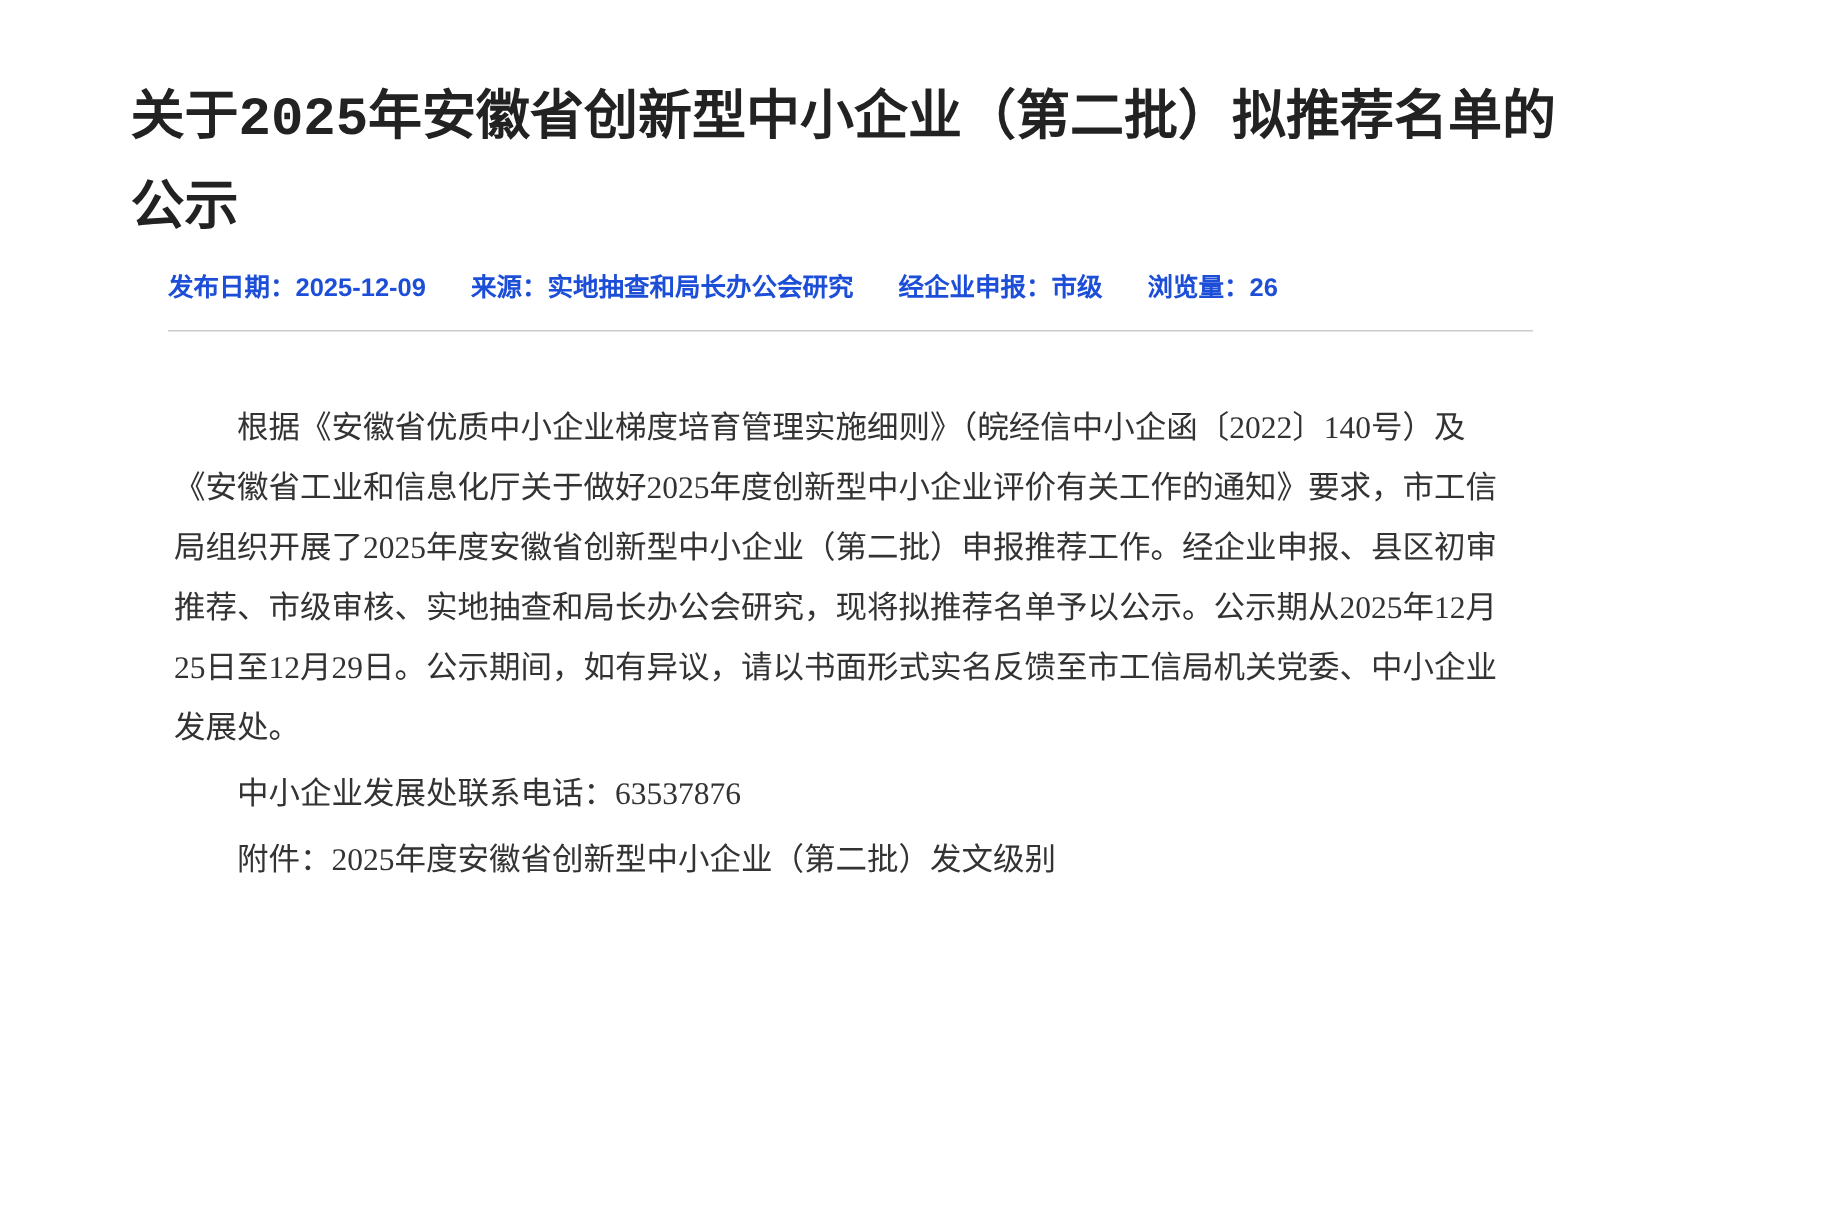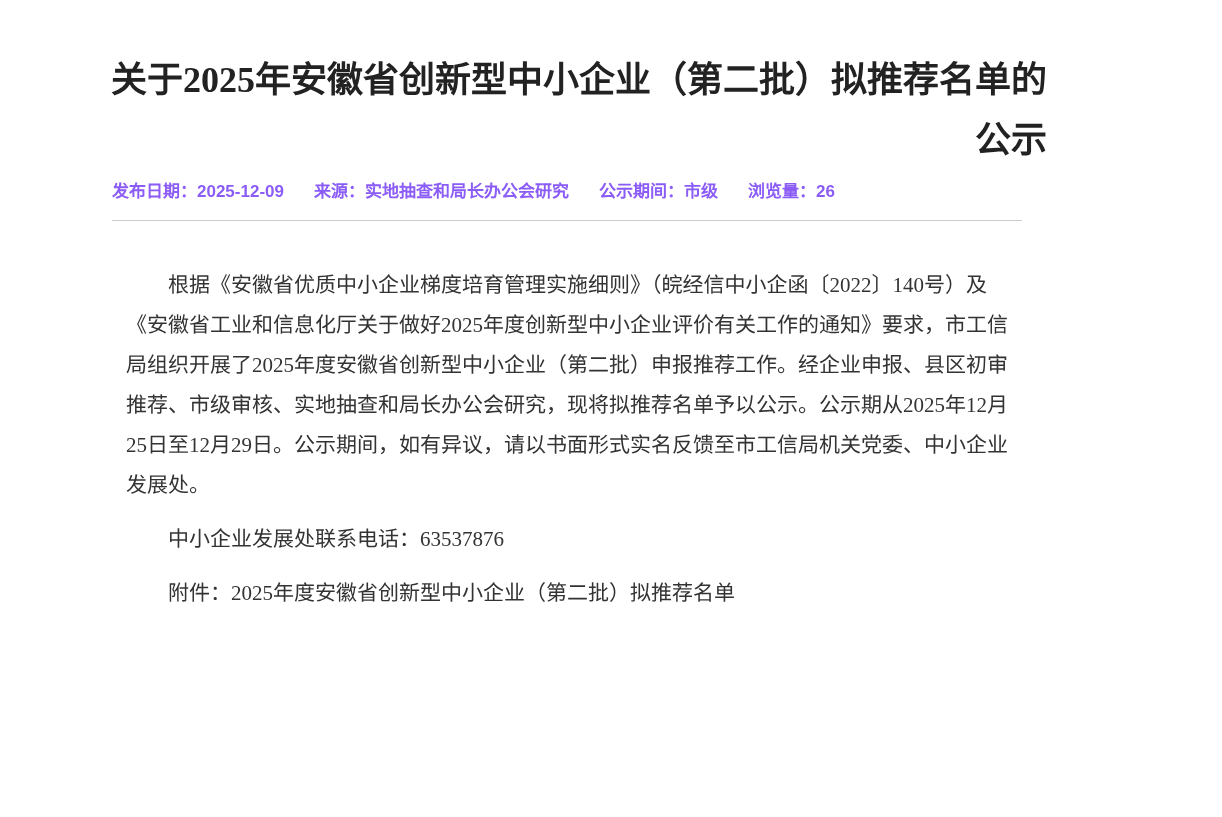--- a/index.html
+++ b/index.html
@@ -12,53 +12,53 @@
     width: 1222px;
     height: 817px;
     overflow: hidden;
     font-family: "Liberation Sans", sans-serif;
   }
   .page {
     padding: 44px 200px 0 112px; 
   }
   .page-title {
     margin: 6px -25px 0 -25px;   
-    font-family: Liberation Serif, serif;
+    font-family: Liberation Mono, monospace;
     font-size: 36px;
     line-height: 60px;
     font-weight: 700;
     color: #222222;
-    text-align: right;
+    text-align: left;
   }
   .meta-bar {
     margin-top: 12px;
     display: flex;
     flex-wrap: nowrap;
     gap: 30px;
     font-size: 17px;
     line-height: 20px;
     font-weight: 700;
-    color: #8b5cf6;
+    color: #1d4ed8;
     white-space: nowrap;
   }
   .meta-item { display: inline-flex; }
   .divider {
     border: none;
     border-top: 1px solid #cccccc;
     margin: 18px 0 0 0;
     height: 0;
   }
   .article {
     margin-top: 44px;
     font-family: "Liberation Serif", "DejaVu Serif", serif;
     font-size: 21px;
     line-height: 40px;
     color: #333333;
   }
-  .article p { margin: 14px; }
+  .article p { margin: 4px; }
   .indent { text-indent: 2em; }
   .attachment-line { margin-top: 40px; }
   .sign { text-align: right; }
   .sign-org  { margin-top: 40px; padding-right: 75px; }
   .sign-date { padding-right: 55px; }
 </style>
 </head>
 <body>
 
 <div class="page">
@@ -68,36 +68,36 @@
   <div class="meta-bar">
     <span class="meta-item">
       <span>发布日期：</span>
       <span>2025-12-09</span>
     </span>
     <span class="meta-item">
       <span>来源：</span>
       <span>实地抽查和局长办公会研究</span>
     </span>
     <span class="meta-item">
-      <span>公示期间：</span>
+      <span>经企业申报：</span>
       <span>市级</span>
     </span>
     <span class="meta-item">
       <span>浏览量：</span>
       <span>26</span>
     </span>
   </div>
 
   <hr class="divider">
 
   <div class="article">
 
     <p class="indent">根据《安徽省优质中小企业梯度培育管理实施细则》（皖经信中小企函〔2022〕140号）及《安徽省工业和信息化厅关于做好2025年度创新型中小企业评价有关工作的通知》要求，市工信局组织开展了2025年度安徽省创新型中小企业（第二批）申报推荐工作。经企业申报、县区初审推荐、市级审核、实地抽查和局长办公会研究，现将拟推荐名单予以公示。公示期从2025年12月25日至12月29日。公示期间，如有异议，请以书面形式实名反馈至市工信局机关党委、中小企业发展处。</p>
 
     <p class="indent">中小企业发展处联系电话：63537876</p>
 
 
-    <p class="indent attachment-line">附件：2025年度安徽省创新型中小企业（第二批）拟推荐名单</p>
+    <p class="indent attachment-line">附件：2025年度安徽省创新型中小企业（第二批）发文级别</p>
 
 
 
   </div>
 </div>
 
 </body></html>

